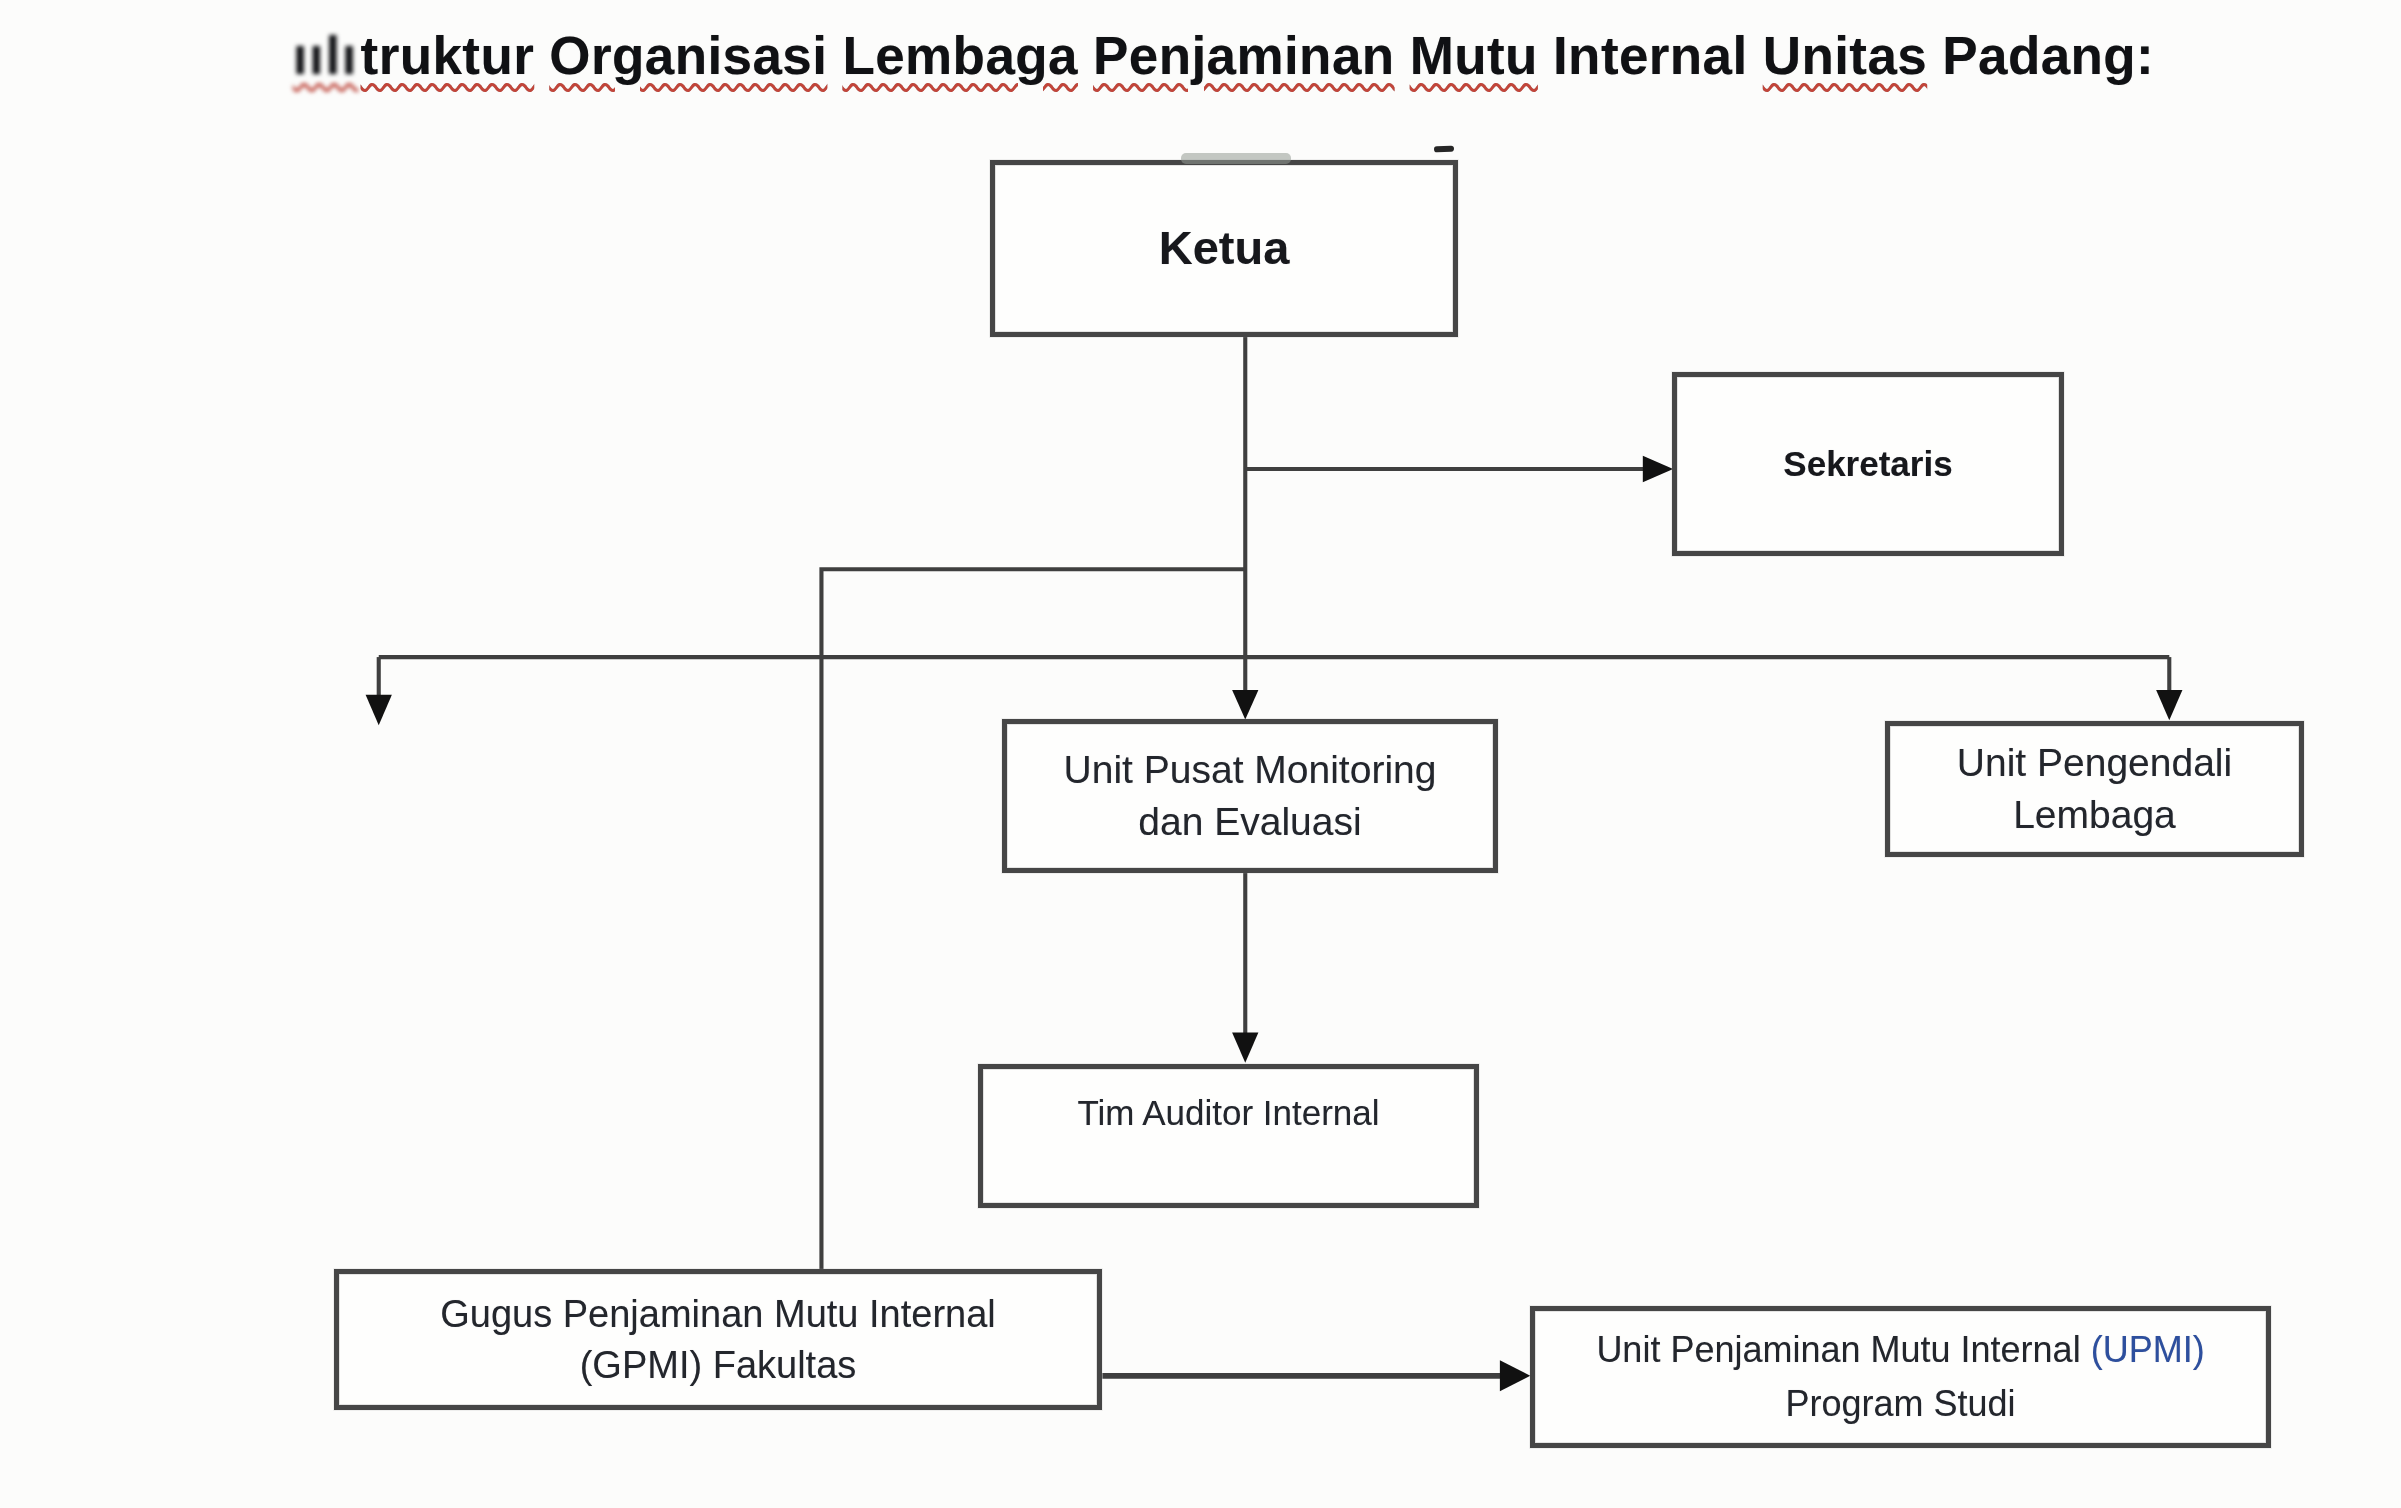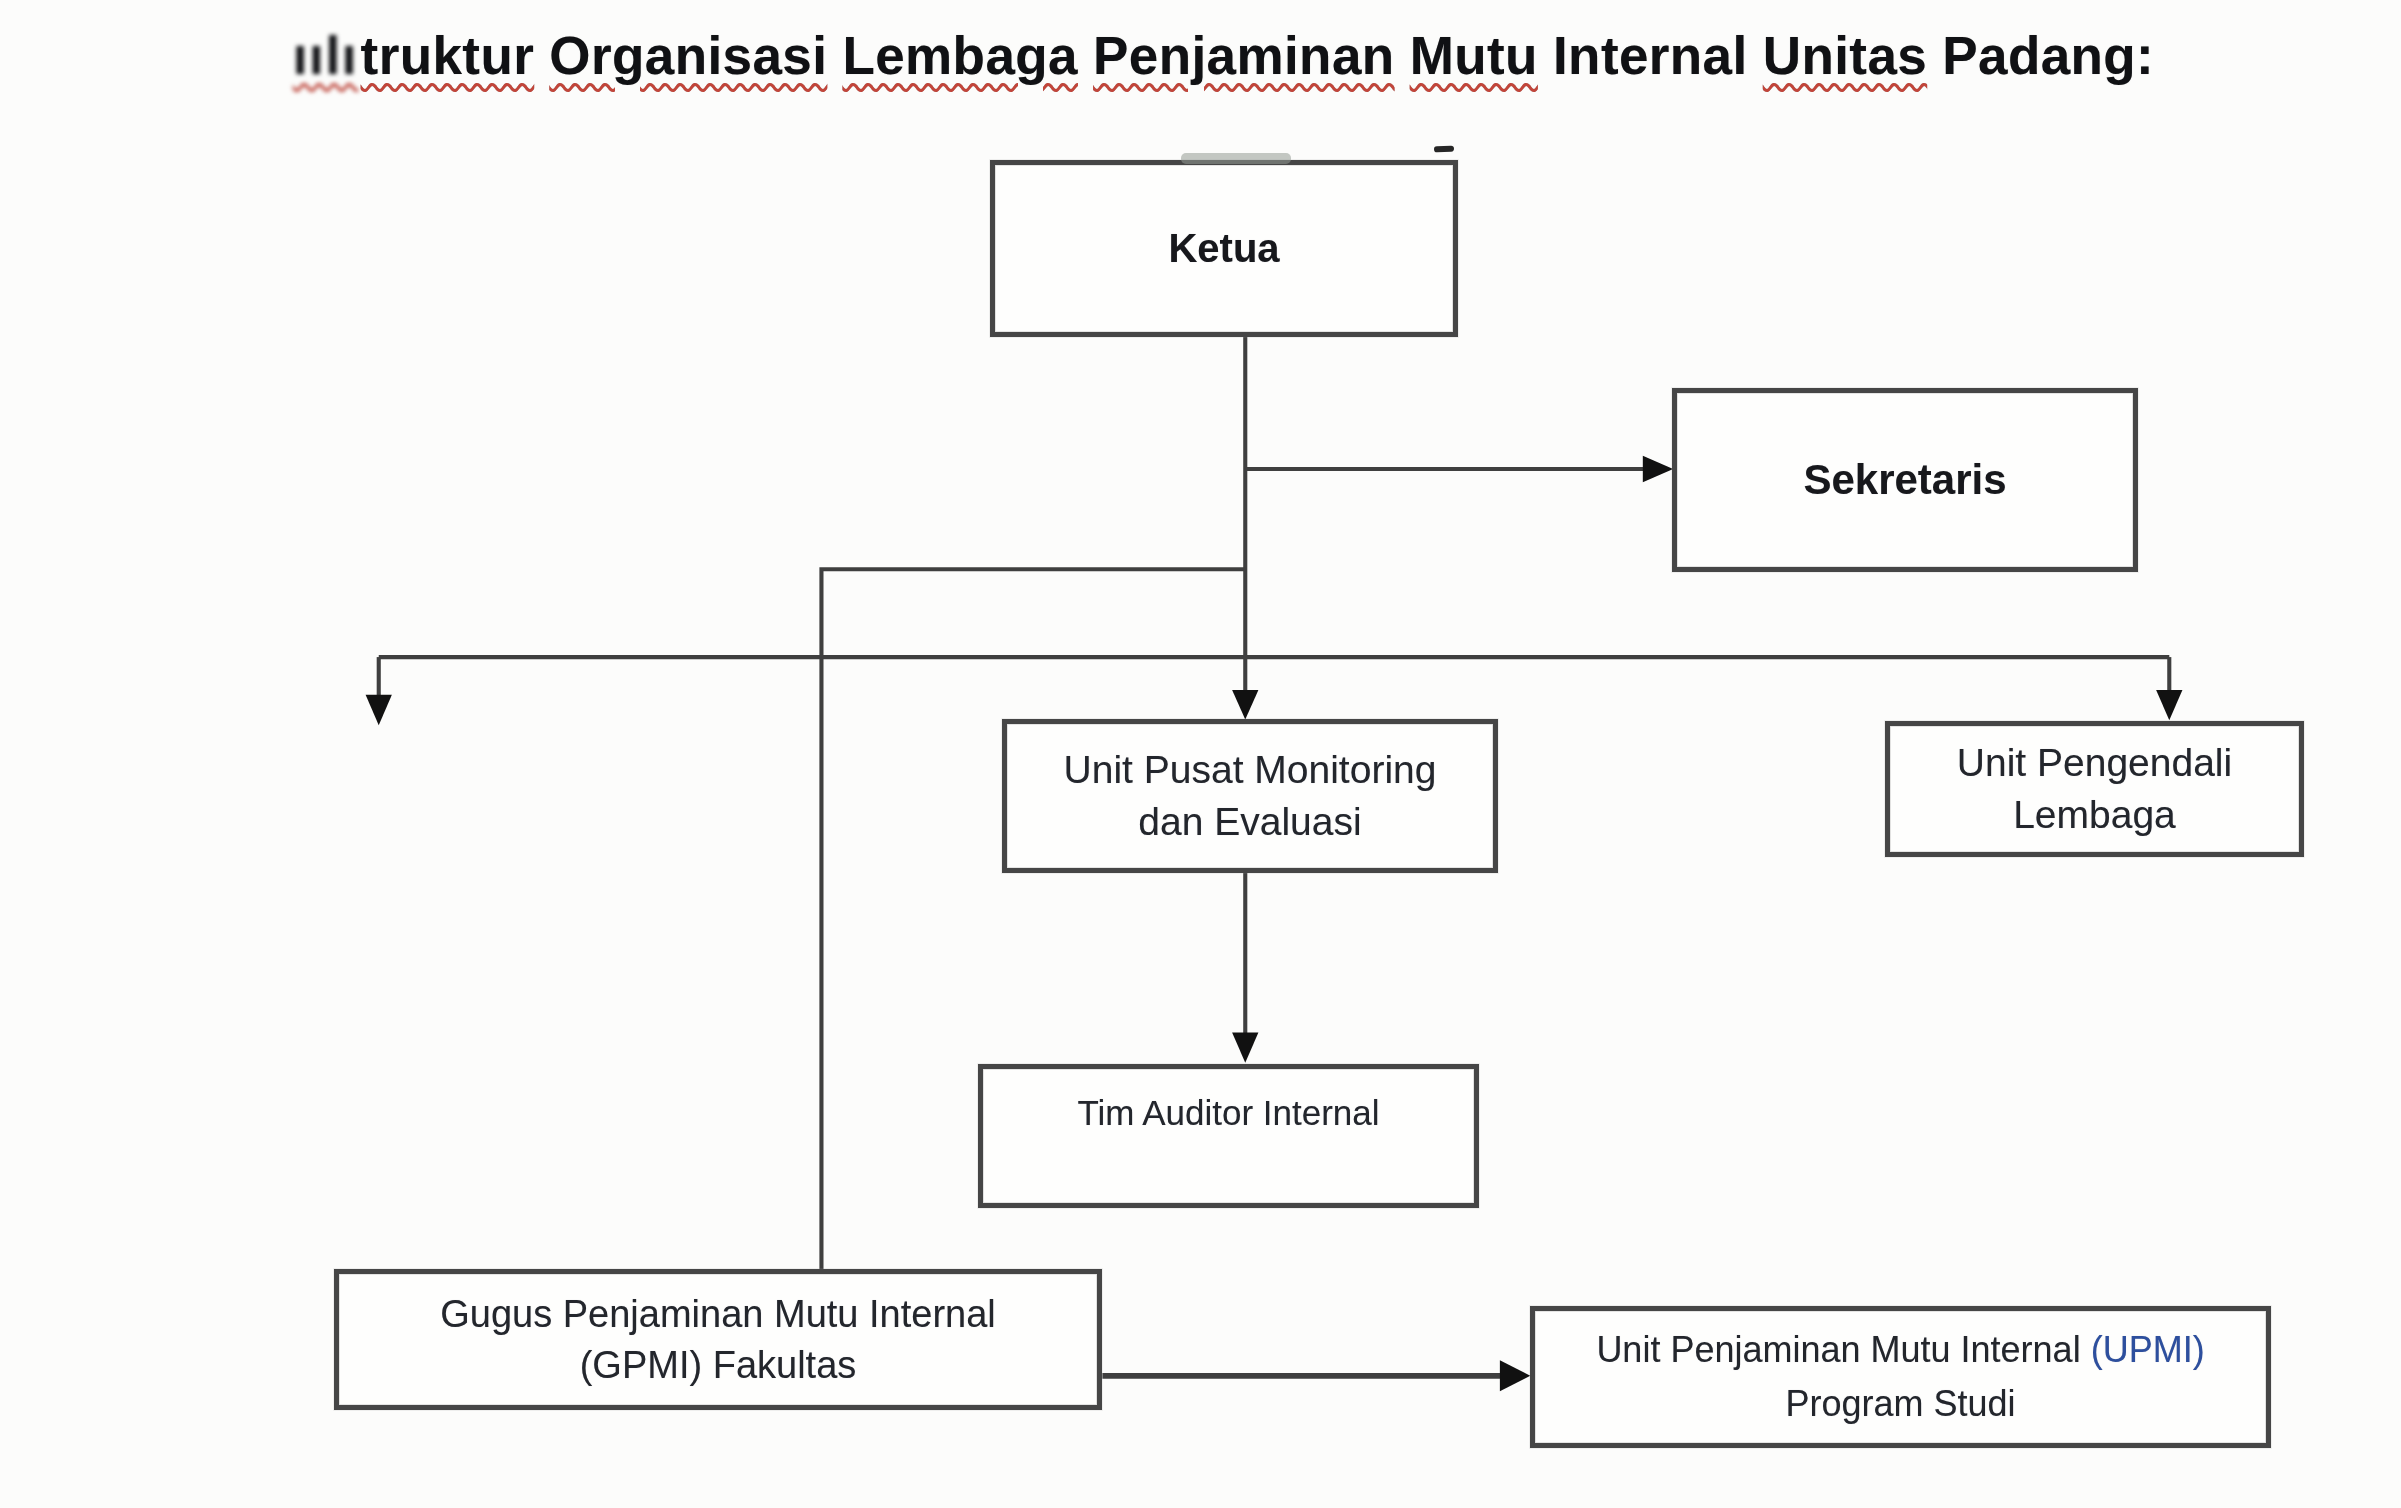--- a/index.html
+++ b/index.html
@@ -28,22 +28,22 @@
   .node{
     position:absolute;box-sizing:border-box;
     border:5px solid #464646;background:#fefefd;
     display:flex;flex-direction:column;justify-content:center;align-items:center;
     text-align:center;line-height:1.34;
     color:var(--text,#23262c);
     box-shadow:inset 0 0 0 0.8px rgba(130,130,130,.28), 0 0 0 0.8px rgba(160,160,160,.18);
     text-shadow:0 0 0.8px rgba(40,44,70,.28);
   }
   .bold{font-weight:700;color:#17181c;}
-  #node-ketua      {left:990px;top:160px; width:468px;height:177px;font-size:40px;}
-  #node-sekretaris {left:1672px;top:388px; width:466px;height:184px;font-size:42px;}
+  #node-ketua      {left:990px;top:160px; width:468px;height:177px;font-size:47px;}
+  #node-sekretaris {left:1672px;top:372px; width:392px;height:184px;font-size:35px;}
   #node-std        {left:124px; top:725px; width:497px;height:138px;font-size:39px;}
   #node-monev      {left:1002px;top:719px; width:496px;height:154px;font-size:39px;}
   #node-dok        {left:1885px;top:721px; width:419px;height:136px;font-size:39px;}
   #node-tim        {left:978px;top:1064px;width:501px;height:144px;font-size:35px;
                     justify-content:flex-start;padding-top:21.4px;}
   #node-gpmi       {left:334px; top:1269px;width:768px;height:141px;font-size:38px;}
   #node-upmi       {left:1530px;top:1306px;width:741px;height:142px;font-size:36px;gap:6px;}
   .accent{color:var(--accent_blue,#2d4f9e);}
   .smudge{
     position:absolute;left:1181px;top:153px;width:110px;height:10.7px;

